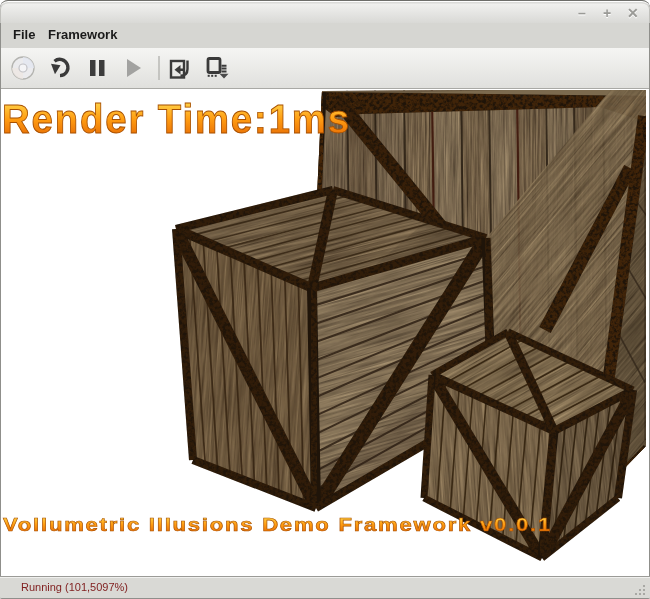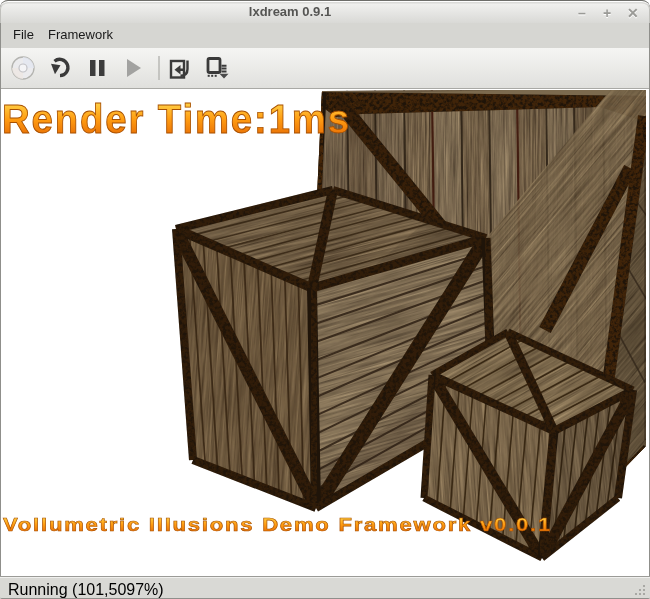--- a/index.html
+++ b/index.html
@@ -6,33 +6,32 @@
 border-radius:8px 8px 2px 2px;overflow:hidden;background:#fff;
 box-shadow:inset 0 0 0 1px #8f8f8b;}
 #titlebar{position:absolute;left:0;top:0;width:650px;height:23px;
 background:linear-gradient(#f4f4f2,#e9e9e7 40%,#d9d9d6);
 border-radius:8px 8px 0 0;
 box-shadow:inset 0 1px 0 #ffffff, inset 1px 0 0 #c0c0bc, inset -1px 0 0 #c0c0bc, inset 0 1.5px 0 1px #56565226;
 border-top:1px solid #6e6e6a;box-sizing:border-box;}
 #title{position:absolute;left:0;top:3px;width:650px;text-align:center;
 font-size:13px;font-weight:bold;color:#555553;}
 .wbtn{position:absolute;top:4px;font-size:14px;font-weight:bold;color:#9a9a96;text-shadow:0 1px 0 #fff;}
-#menubar{position:absolute;left:1px;top:23px;width:648px;height:25px;background:#d6d6d2;}
+#menubar{position:absolute;left:1px;top:23px;width:648px;height:25px;background:#d6d6d2;font-weight:bold;}
 .mitem{position:absolute;top:4px;font-size:13px;color:#1a1a1a;}
 #toolbar{position:absolute;left:1px;top:48px;width:648px;height:41px;
 background:linear-gradient(#f5f5f3,#e0e0dd);border-bottom:1px solid #a9a9a5;box-sizing:border-box;}
 #render{position:absolute;left:1px;top:90px;width:645px;height:486px;background:#fff;}
 #render svg{display:block;}
 #statusbar{position:absolute;left:0px;top:576px;width:650px;height:23px;
 background:#d9d9d5;border-top:1px solid #9b9b97;box-shadow:inset 0 1px 0 #f0f0ee, inset 0 -1px 0 #8f8f8b;box-sizing:border-box;}
-#status{position:absolute;left:8px;top:4px;font-size:16px;color:#000000;}
+#status{position:absolute;left:21px;top:4px;font-size:11px;color:#7f1d1d;}
 </style></head><body>
 <div id="win">
   <div id="titlebar">
-    <div id="title" style="width:580px;">lxdream 0.9.1</div>
     <div class="wbtn" style="left:578px;">–</div>
     <div class="wbtn" style="left:603px;">+</div>
     <div class="wbtn" style="left:627px;">✕</div>
   </div>
   <div id="menubar">
     <span class="mitem" style="left:12px;">File</span>
     <span class="mitem" style="left:47px;">Framework</span>
     <span class="mitem" style="left:111px;margin-top:32px;">Help</span>
   </div>
   <div id="toolbar">

